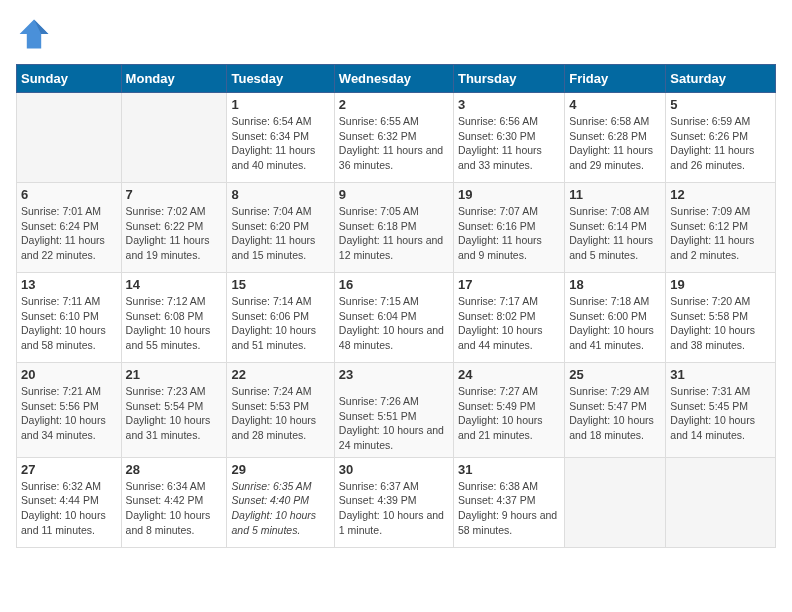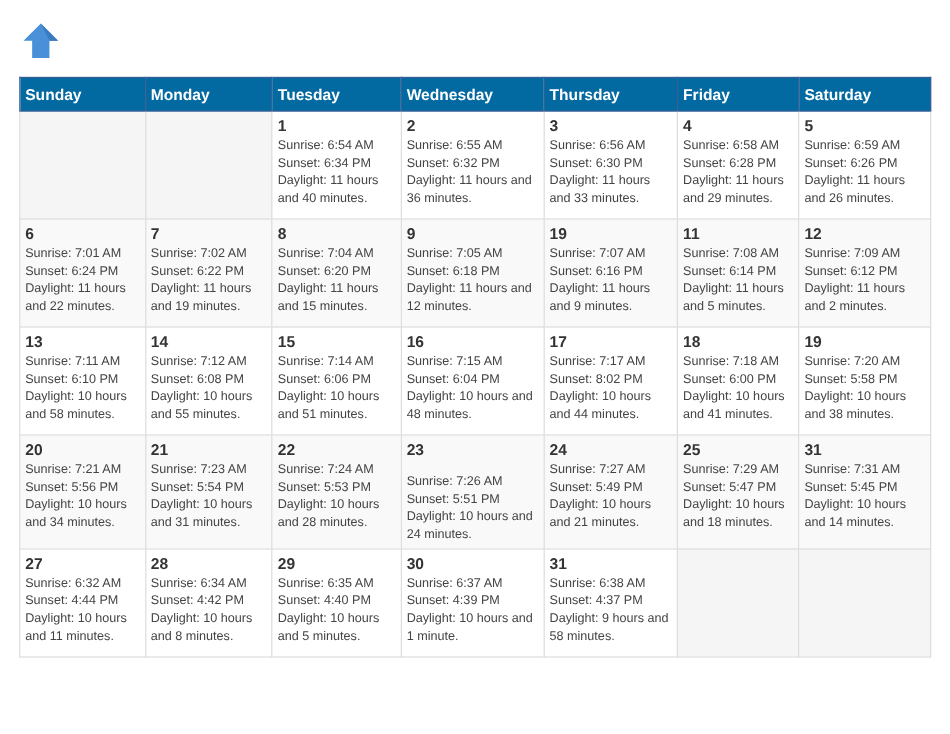--- a/index.html
+++ b/index.html
@@ -303,21 +303,21 @@
 Daylight: 10 hours and 11 minutes.</div>
         </td>
         <td>
           <span class="day-num">28</span>
           <div class="day-info" style="white-space: pre-line;">Sunrise: 6:34 AM
 Sunset: 4:42 PM
 Daylight: 10 hours and 8 minutes.</div>
         </td>
         <td>
           <span class="day-num">29</span>
-          <div class="day-info" style="white-space: pre-line;">Sunrise: 6:35 AM
+          <div class="day-info" style="white-space: pre-line; font-style: italic;">Sunrise: 6:35 AM
 Sunset: 4:40 PM
 Daylight: 10 hours and 5 minutes.</div>
         </td>
         <td>
           <span class="day-num">30</span>
           <div class="day-info" style="white-space: pre-line;">Sunrise: 6:37 AM
 Sunset: 4:39 PM
 Daylight: 10 hours and 1 minute.</div>
         </td>
         <td>

